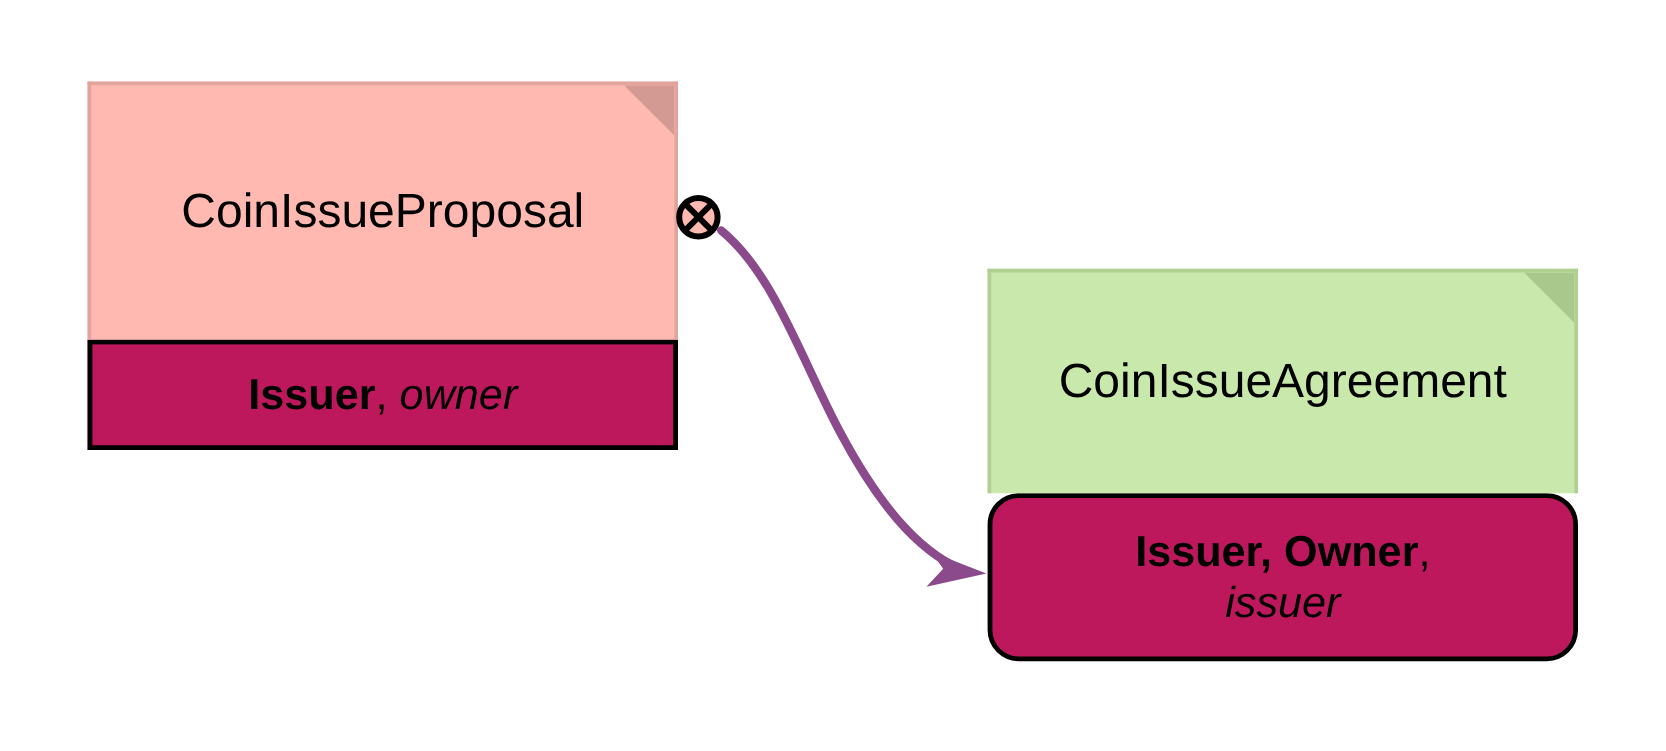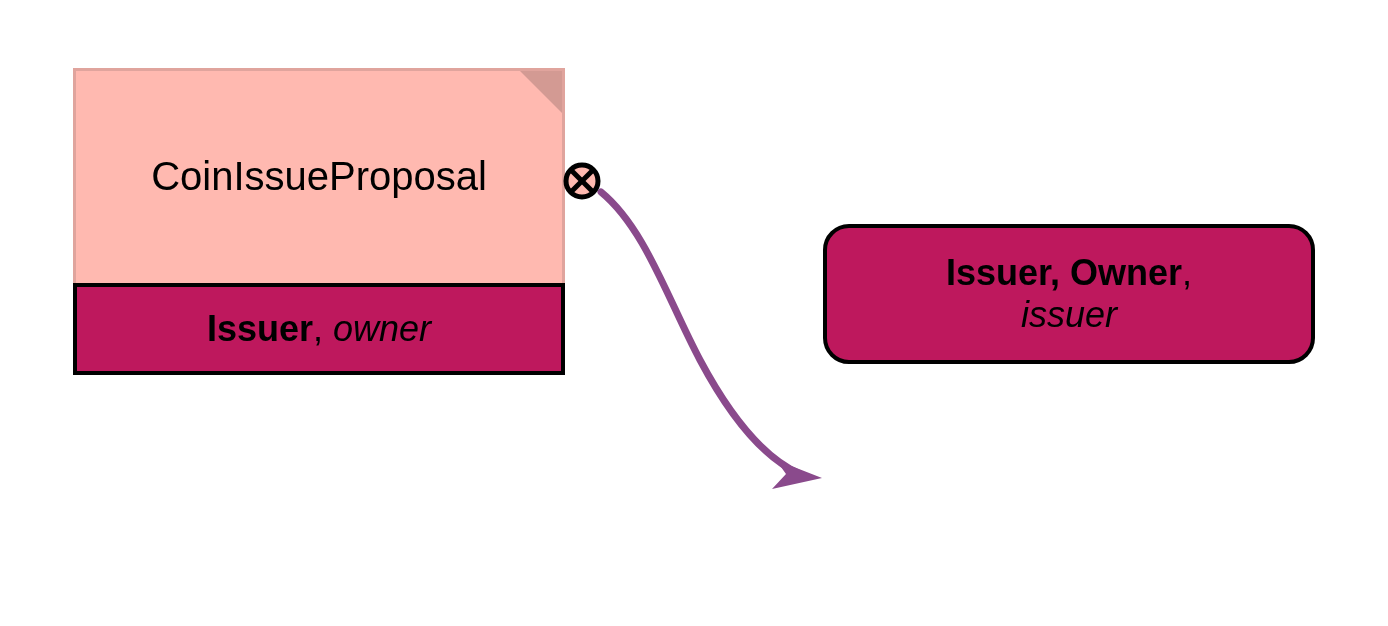--- a/index.html
+++ b/index.html
@@ -164,20 +164,26 @@
   </div>
 
   <svg id="consumed-marker" viewBox="0 0 38 38">
     <circle cx="19" cy="19" r="16" fill="#ffb9b0" stroke="#000000" stroke-width="5"></circle>
     <line x1="8.2" y1="8.2" x2="29.8" y2="29.8" stroke="#000000" stroke-width="5"></line>
     <line x1="29.8" y1="8.2" x2="8.2" y2="29.8" stroke="#000000" stroke-width="5"></line>
   </svg>
 
   <div class="node" id="node-agreement">
 
+    <div class="node-head">
+      <span class="node-head-label">CoinIssueAgreement</span>
+      <span class="corner-fold">
+        <span class="fold-tri"></span>
+      </span>
+    </div>
 
     <div class="node-body">
       <span class="node-body-label"><span class="bold">Issuer, Owner</span><span>,</span><br><span class="italic">issuer</span></span>
     </div>
   </div>
 
   <svg id="connector-layer" viewBox="0 0 1388 626">
     <g>
       <path d="M 601,192
                C 645,228 668,300 700,360

